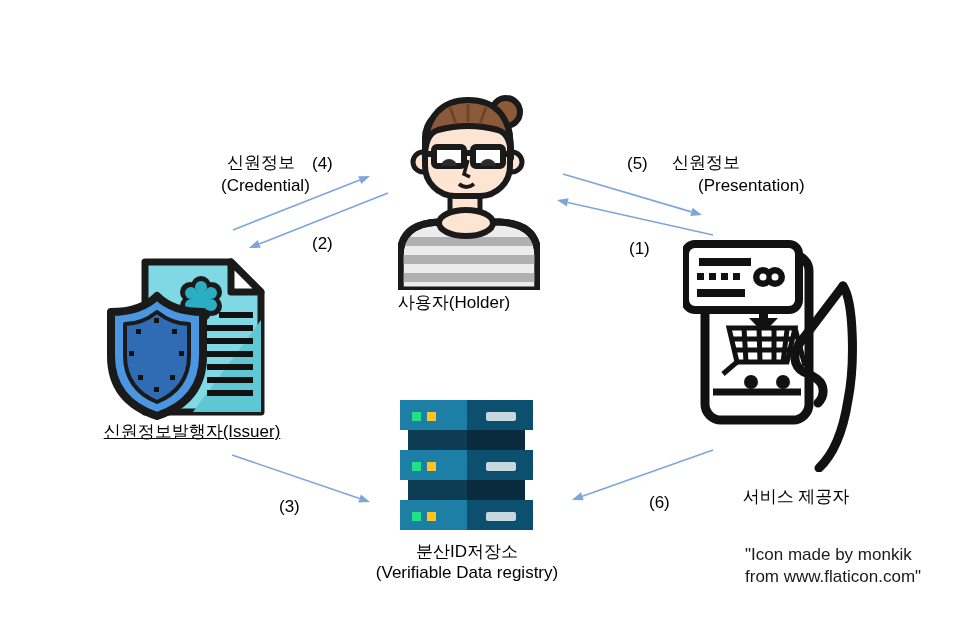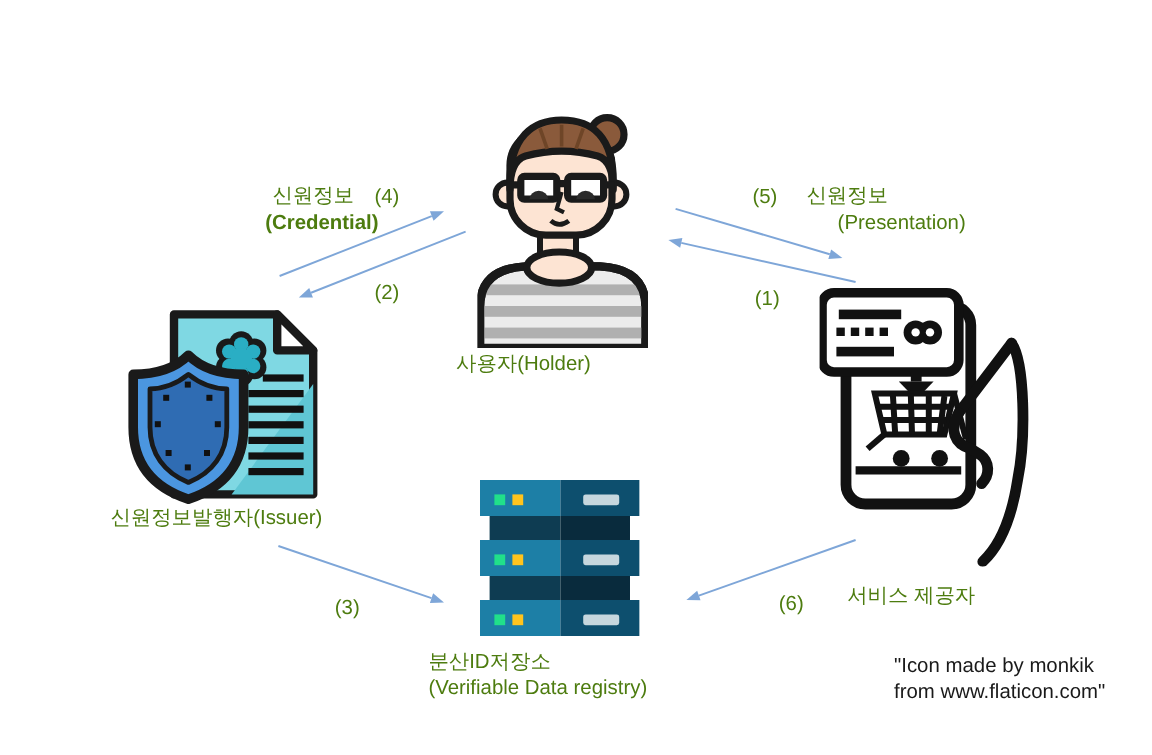--- a/index.html
+++ b/index.html
@@ -2,22 +2,22 @@
 <html><head>
 <meta charset="utf-8">
 <style>
   html,body{margin:0;padding:0;background:#fff;}
   #canvas{
     position:relative;width:960px;height:629px;background:#ffffff;overflow:hidden;
     font-family:"Liberation Sans","DejaVu Sans",sans-serif;
   }
   .abs{position:absolute;}
   .lbl{
-    position:absolute;font-size:17px;line-height:21px;color:#4d7c0f;
-    white-space:nowrap;text-align:left;
+    position:absolute;font-size:17px;line-height:21px;color:#000000;
+    white-space:nowrap;text-align:center;
   }
   .credit{
     position:absolute;font-size:17px;line-height:22px;color:#1a1a1a;text-align:left;white-space:nowrap;
   }
   svg{display:block;}
   #edges-layer{position:absolute;left:0;top:0;pointer-events:none;}
 </style>
 </head>
 <body>
 
@@ -83,21 +83,21 @@
           <rect x="35" y="71" width="5" height="5"></rect>
           <rect x="71" y="71" width="5" height="5"></rect>
         <rect x="28" y="93" width="5" height="5"></rect>
           <rect x="78" y="93" width="5" height="5"></rect>
         <rect x="37" y="117" width="5" height="5"></rect>
           <rect x="69" y="117" width="5" height="5"></rect>
           <rect x="53" y="129" width="5" height="5"></rect>
       </g>
     </svg>
   </div>
-  <div class="lbl" style="left:92px;top:421px;width:200px;">신원정보발행자(Issuer)</div>
+  <div class="lbl" style="left:92px;top:421px;width:200px;text-decoration:underline;">신원정보발행자(Issuer)</div>
 
   <div class="abs" style="left:398px;top:90px;width:142px;height:200px;">
     <svg width="142" height="200" viewBox="0 0 142 200">
       <defs>
         <clipPath id="torso-clip">
             <path d="M2,200 V166 Q2,134 40,132 H102 Q140,134 140,166 V200 Z"></path>
           </clipPath>
         <clipPath id="lens-l">
             <rect x="36" y="57" width="30" height="19" rx="3"></rect>
           </clipPath>
@@ -231,21 +231,21 @@
       </g>
     </svg>
   </div>
   <div class="lbl" style="left:357px;top:541px;width:220px;">
     <div>분산ID저장소</div>
     <div>(Verifiable Data registry)</div>
   </div>
 
   <span class="lbl" style="left:227px;top:152px;">신원정보</span>
   <span class="lbl" style="left:312px;top:153px;">(4)</span>
-  <span class="lbl" style="left:221px;top:175px;font-weight:bold;">(Credential)</span>
+  <span class="lbl" style="left:221px;top:175px;">(Credential)</span>
   <span class="lbl" style="left:312px;top:233px;">(2)</span>
 
   <span class="lbl" style="left:627px;top:153px;">(5)</span>
   <span class="lbl" style="left:672px;top:152px;">신원정보</span>
   <span class="lbl" style="left:650px;top:175px;margin-left:48px;">(Presentation)</span>
   <span class="lbl" style="left:629px;top:238px;">(1)</span>
 
   <span class="lbl" style="left:279px;top:496px;">(3)</span>
   <span class="lbl" style="left:649px;top:492px;">(6)</span>
 

